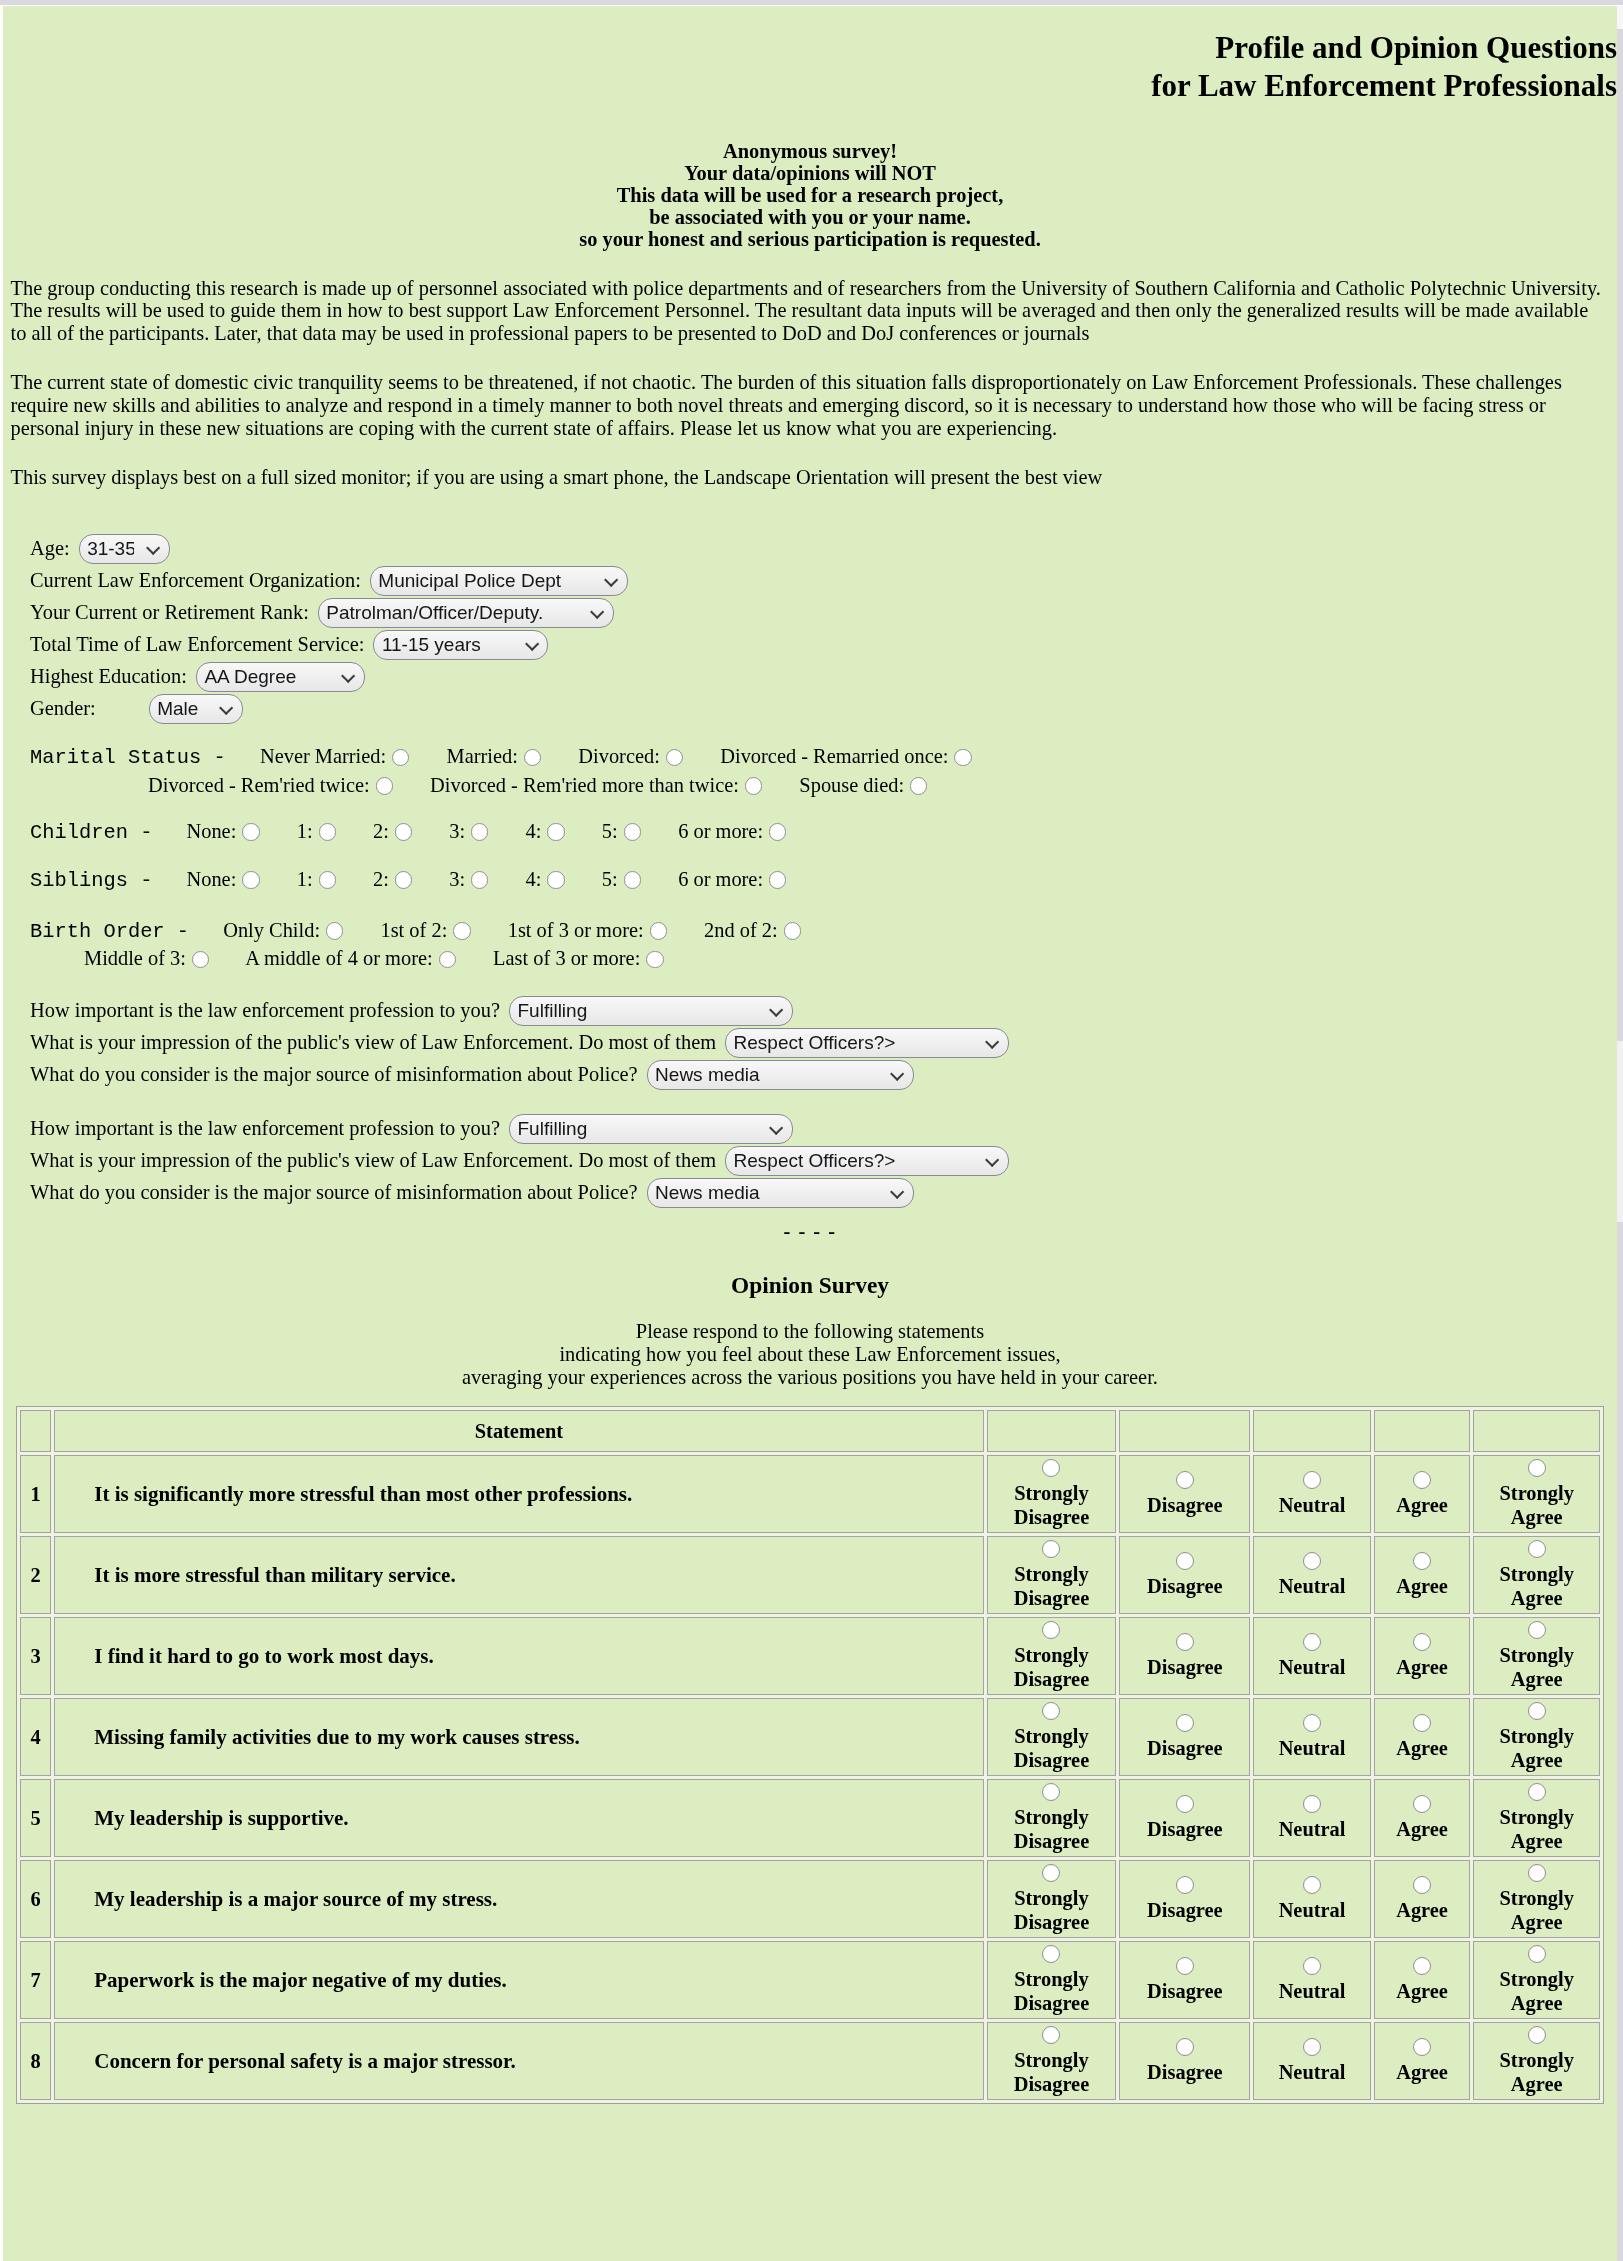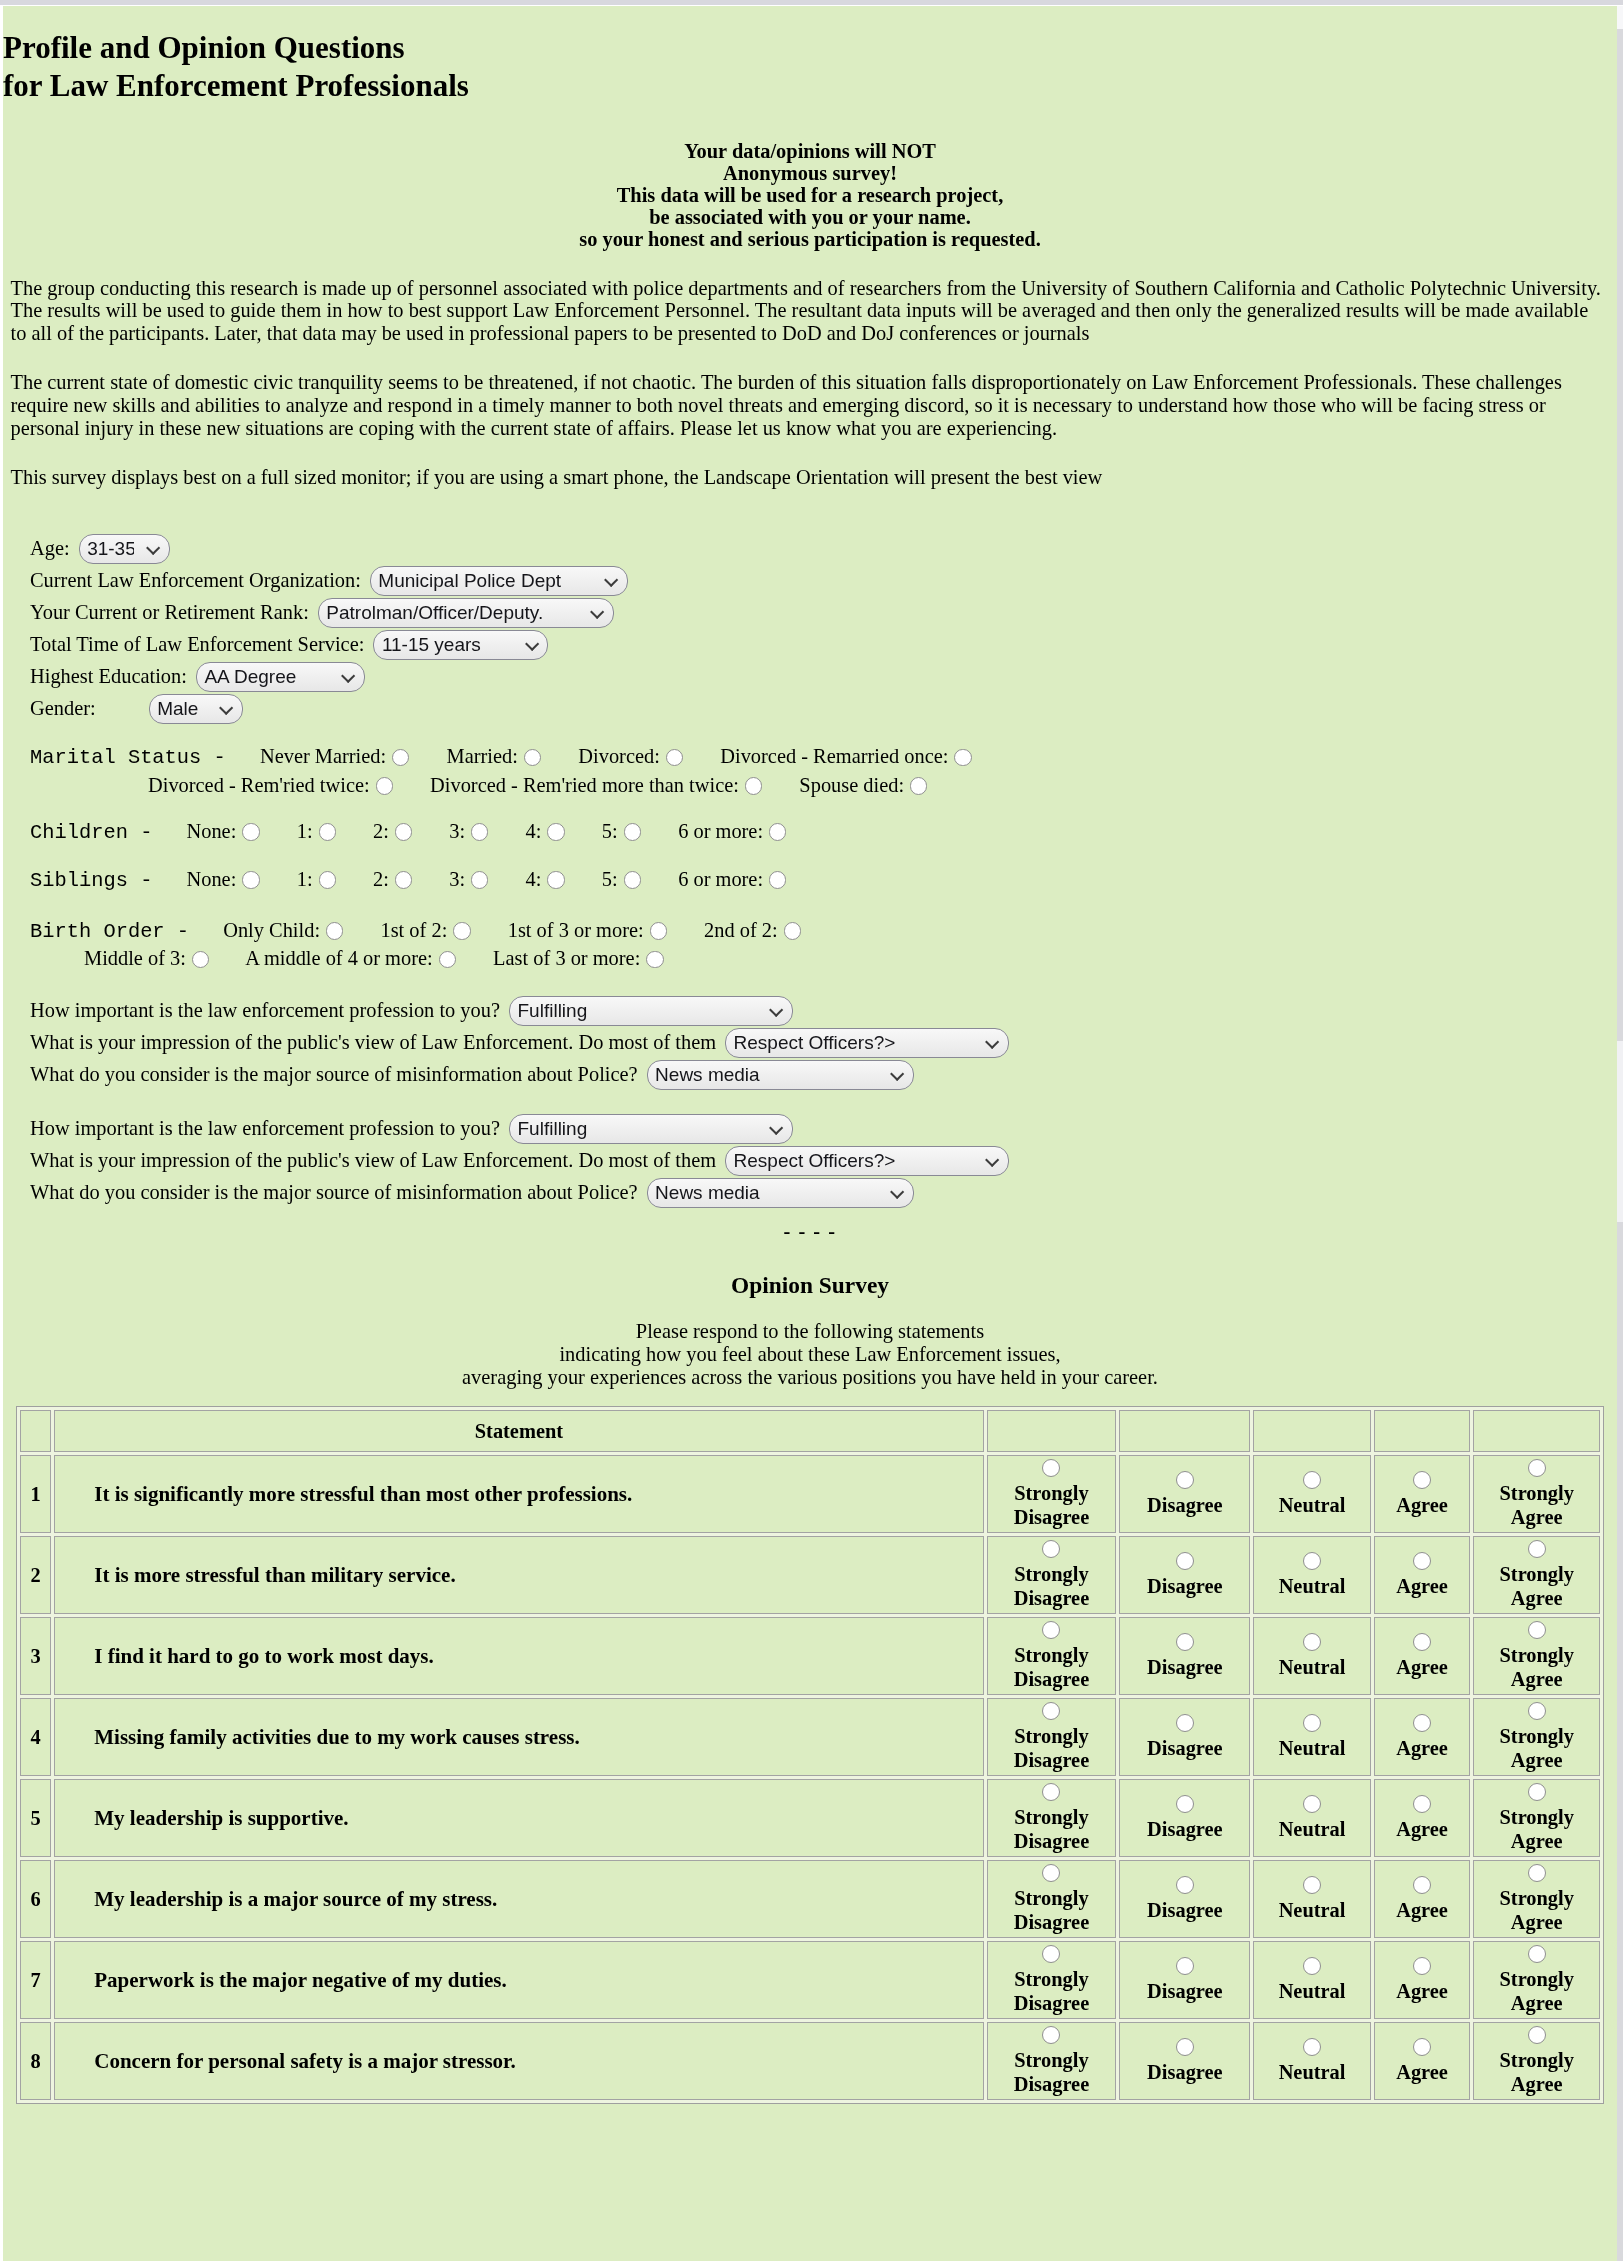--- a/index.html
+++ b/index.html
@@ -6,21 +6,21 @@
   body{
     width:1623px;height:2261px;position:relative;background:#ffffff;
     font-family:"Liberation Serif",serif;color:#000;overflow:hidden;
   }
   .top-strip{position:absolute;top:0;left:0;width:100%;height:4.5px;background:#d8d8de;border-bottom:1.5px solid #fff;z-index:6;}
   .scrollbar{position:absolute;top:6px;right:0;width:6px;bottom:0;background:#d9d9dd;z-index:6;}
   .scrollbar .sb-top{height:22.6px;background:#f7f7f9;}
   .scrollbar .sb-thumb{position:absolute;top:1035px;height:181px;width:100%;background:#f1f1f4;}
   .page{position:absolute;left:3px;top:6px;right:6px;bottom:0;background:#dcedc2;overflow:hidden;}
 
-  .title{text-align:left;font-size:31px;font-weight:bold;line-height:38px;margin-top:22.6px;}
+  .title{text-align:right;font-size:31px;font-weight:bold;line-height:38px;margin-top:22.6px;}
   .subtitle{text-align:center;font-size:20.4px;font-weight:bold;line-height:22px;margin-top:35px;}
   .intro{font-size:20.4px;line-height:22.6px;margin:27px 10.6px 0 7.5px;}
 
   .form-section{margin-left:27px;}
   .field-row{display:flex;align-items:center;height:30px;margin-top:2px;font-size:20.4px;}
   .field-row .flabel{margin-right:9px;}
   .sel-wrap{position:relative;display:inline-block;}
   select.sel{
     appearance:none;-webkit-appearance:none;-moz-appearance:none;
     background:linear-gradient(#f8f8f8,#e7e7e7);
@@ -63,22 +63,22 @@
 </div>
 
 <div class="page">
 
   <div class="title">
     <div>Profile and Opinion Questions</div>
     <div>for Law Enforcement Professionals</div>
   </div>
 
   <div class="subtitle">
+    <div>Anonymous survey!</div>
     <div>Your data/opinions will NOT</div>
-    <div>Anonymous survey!</div>
     <div>This data will be used for a research project,</div>
     <div>be associated with you or your name.</div>
     <div>so your honest and serious participation is requested.</div>
   </div>
 
   <div class="intro">The group conducting this research is made up of personnel associated with police departments and of researchers from the University of Southern California and Catholic Polytechnic University. The results will be used to guide them in how to best support Law Enforcement Personnel. The resultant data inputs will be averaged and then only the generalized results will be made available to all of the participants. Later, that data may be used in professional papers to be presented to DoD and DoJ conferences or journals</div>
   <div class="intro">The current state of domestic civic tranquility seems to be threatened, if not chaotic. The burden of this situation falls disproportionately on Law Enforcement Professionals. These challenges require new skills and abilities to analyze and respond in a timely manner to both novel threats and emerging discord, so it is necessary to understand how those who will be facing stress or personal injury in these new situations are coping with the current state of affairs. Please let us know what you are experiencing.</div>
   <div class="intro">This survey displays best on a full sized monitor; if you are using a smart phone, the Landscape Orientation will present the best view</div>
 
   <div class="form-section" style="margin-top:45px;">

